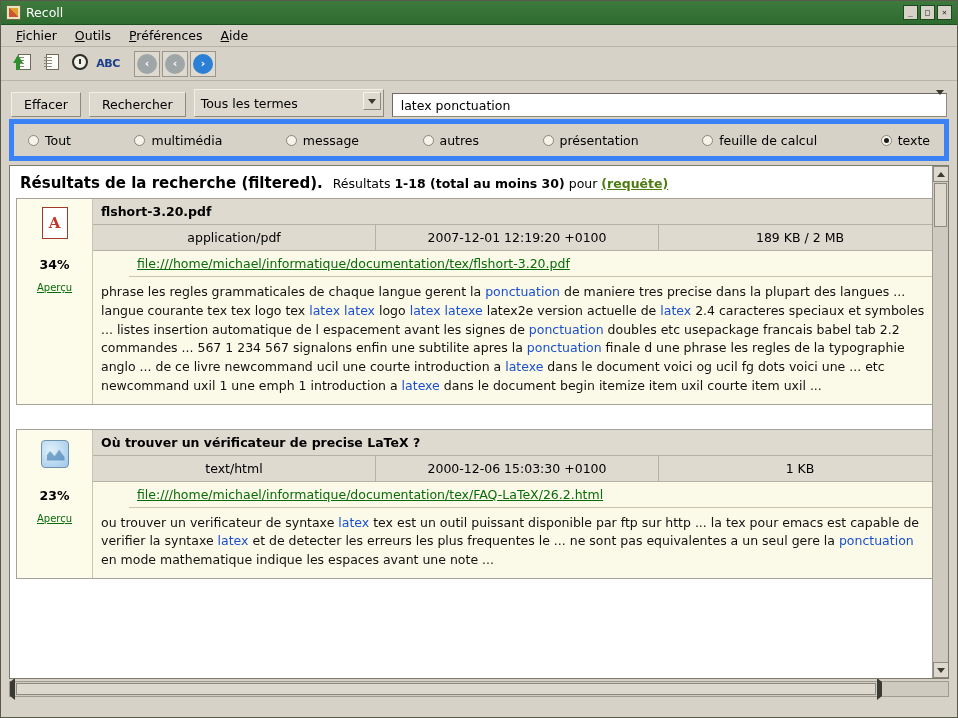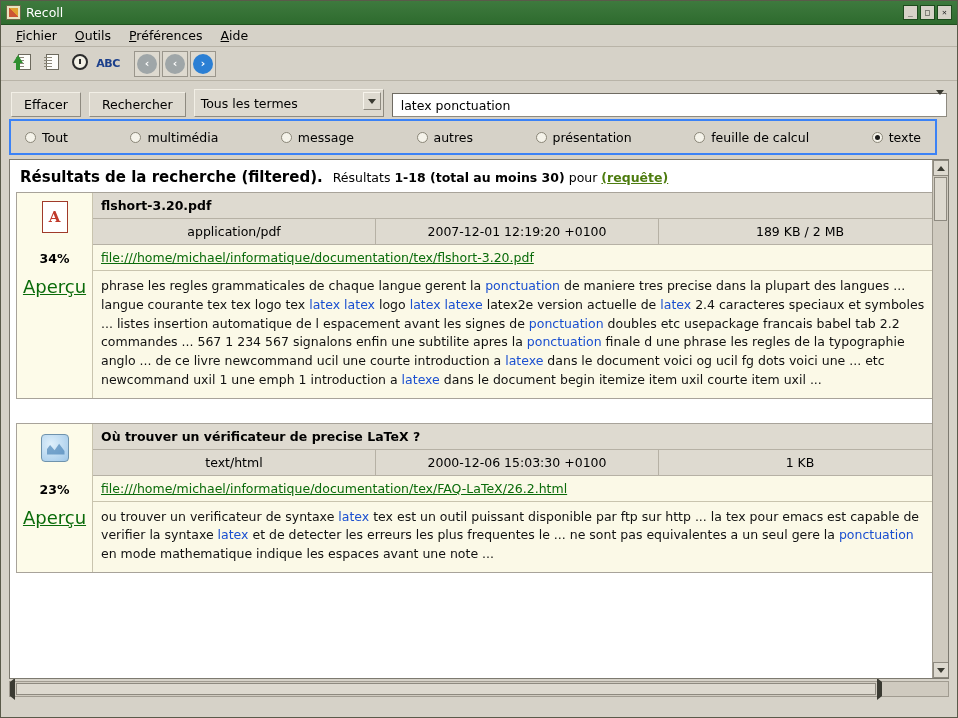--- a/index.html
+++ b/index.html
@@ -159,24 +159,24 @@
     border: 1px solid #8e8a80;
     border-top-color: #6f6b62; border-left-color: #6f6b62;
     display: flex; align-items: center;
     padding-left: 8px;
     font-size: 12.5px;
     position: relative;
   }
   .entry .arrowbox { position:absolute; right:2px; top:1px; }
   
   .radiorow {
-    margin: 2px 20px 4px 8px;
+    margin: 2px 8px 4px 8px;
     height: 34px;
     background: #d6d2c8;
-    border: 2px solid #3b82f6;
+    border: 5px solid #3b82f6;
     display: flex; align-items: center;
     justify-content: space-between;
     padding: 16px 14px;
   }
   .radio { display: flex; align-items: center; gap: 6px; font-size: 12.5px; }
   .rdot {
     width: 11px; height: 11px; border-radius: 50%;
     border: 1px solid #8a8678; background: #f5f3ea;
     display:flex;align-items:center;justify-content:center;
   }
@@ -235,39 +235,40 @@
     width: 28px; height: 28px; border-radius: 4px;
     background: radial-gradient(circle at 35% 35%, #dff0fb, #9fc7e8);
     border: 1px solid #6f93ad; margin: 2px auto 0 auto; position: relative;
   }
   .htmlico::after {
     content:""; position:absolute; left:5px; top:8px; width:18px; height:12px;
     background: #2b6ea8; opacity:.55;
     clip-path: polygon(0 60%,20% 20%,45% 65%,70% 10%,100% 70%,100% 100%,0 100%);
   }
   .pct { font-size: 12.5px; font-weight: bold; color:#000; margin-bottom: 10px;}
-  .preview { font-size: 18px; color: #0a6b0a; }
+  .preview { font-size: 10px; color: #0a6b0a; }
   .docRight { flex: 1; padding: 0; }
   .docTitle {
     background: #dedad0;
     border-bottom: 1px solid #b6b1a5;
     padding: 5px 8px;
     font-weight: bold; font-size: 12.5px; color:#000;
   }
   .metaRow { display: flex; border-bottom: 1px solid #b6b1a5; background:#dedad0;}
   .metaCell {
     flex: 1; text-align: center; padding: 5px 4px;
     font-size: 12.5px; color:#000;
     border-right: 1px solid #b6b1a5;
   }
   .metaCell:last-child { border-right: none; }
   .urlRow {
     background: #fbf9e7;
     padding: 5px 8px;
     border-bottom: 1px solid #c9c4ae;
+    margin-left: 36px;
   }
   .urlRow a { color: #0a6b0a; text-decoration: underline; font-size: 12.5px; }
   .snippet {
     padding: 6px 8px 8px 8px;
     font-size: 12.5px; line-height: 1.5; color: #111;
     background: #fbf9e7;
   }
   .snippet .hl { color: #1a4fd0; }
   
   .vscroll {

